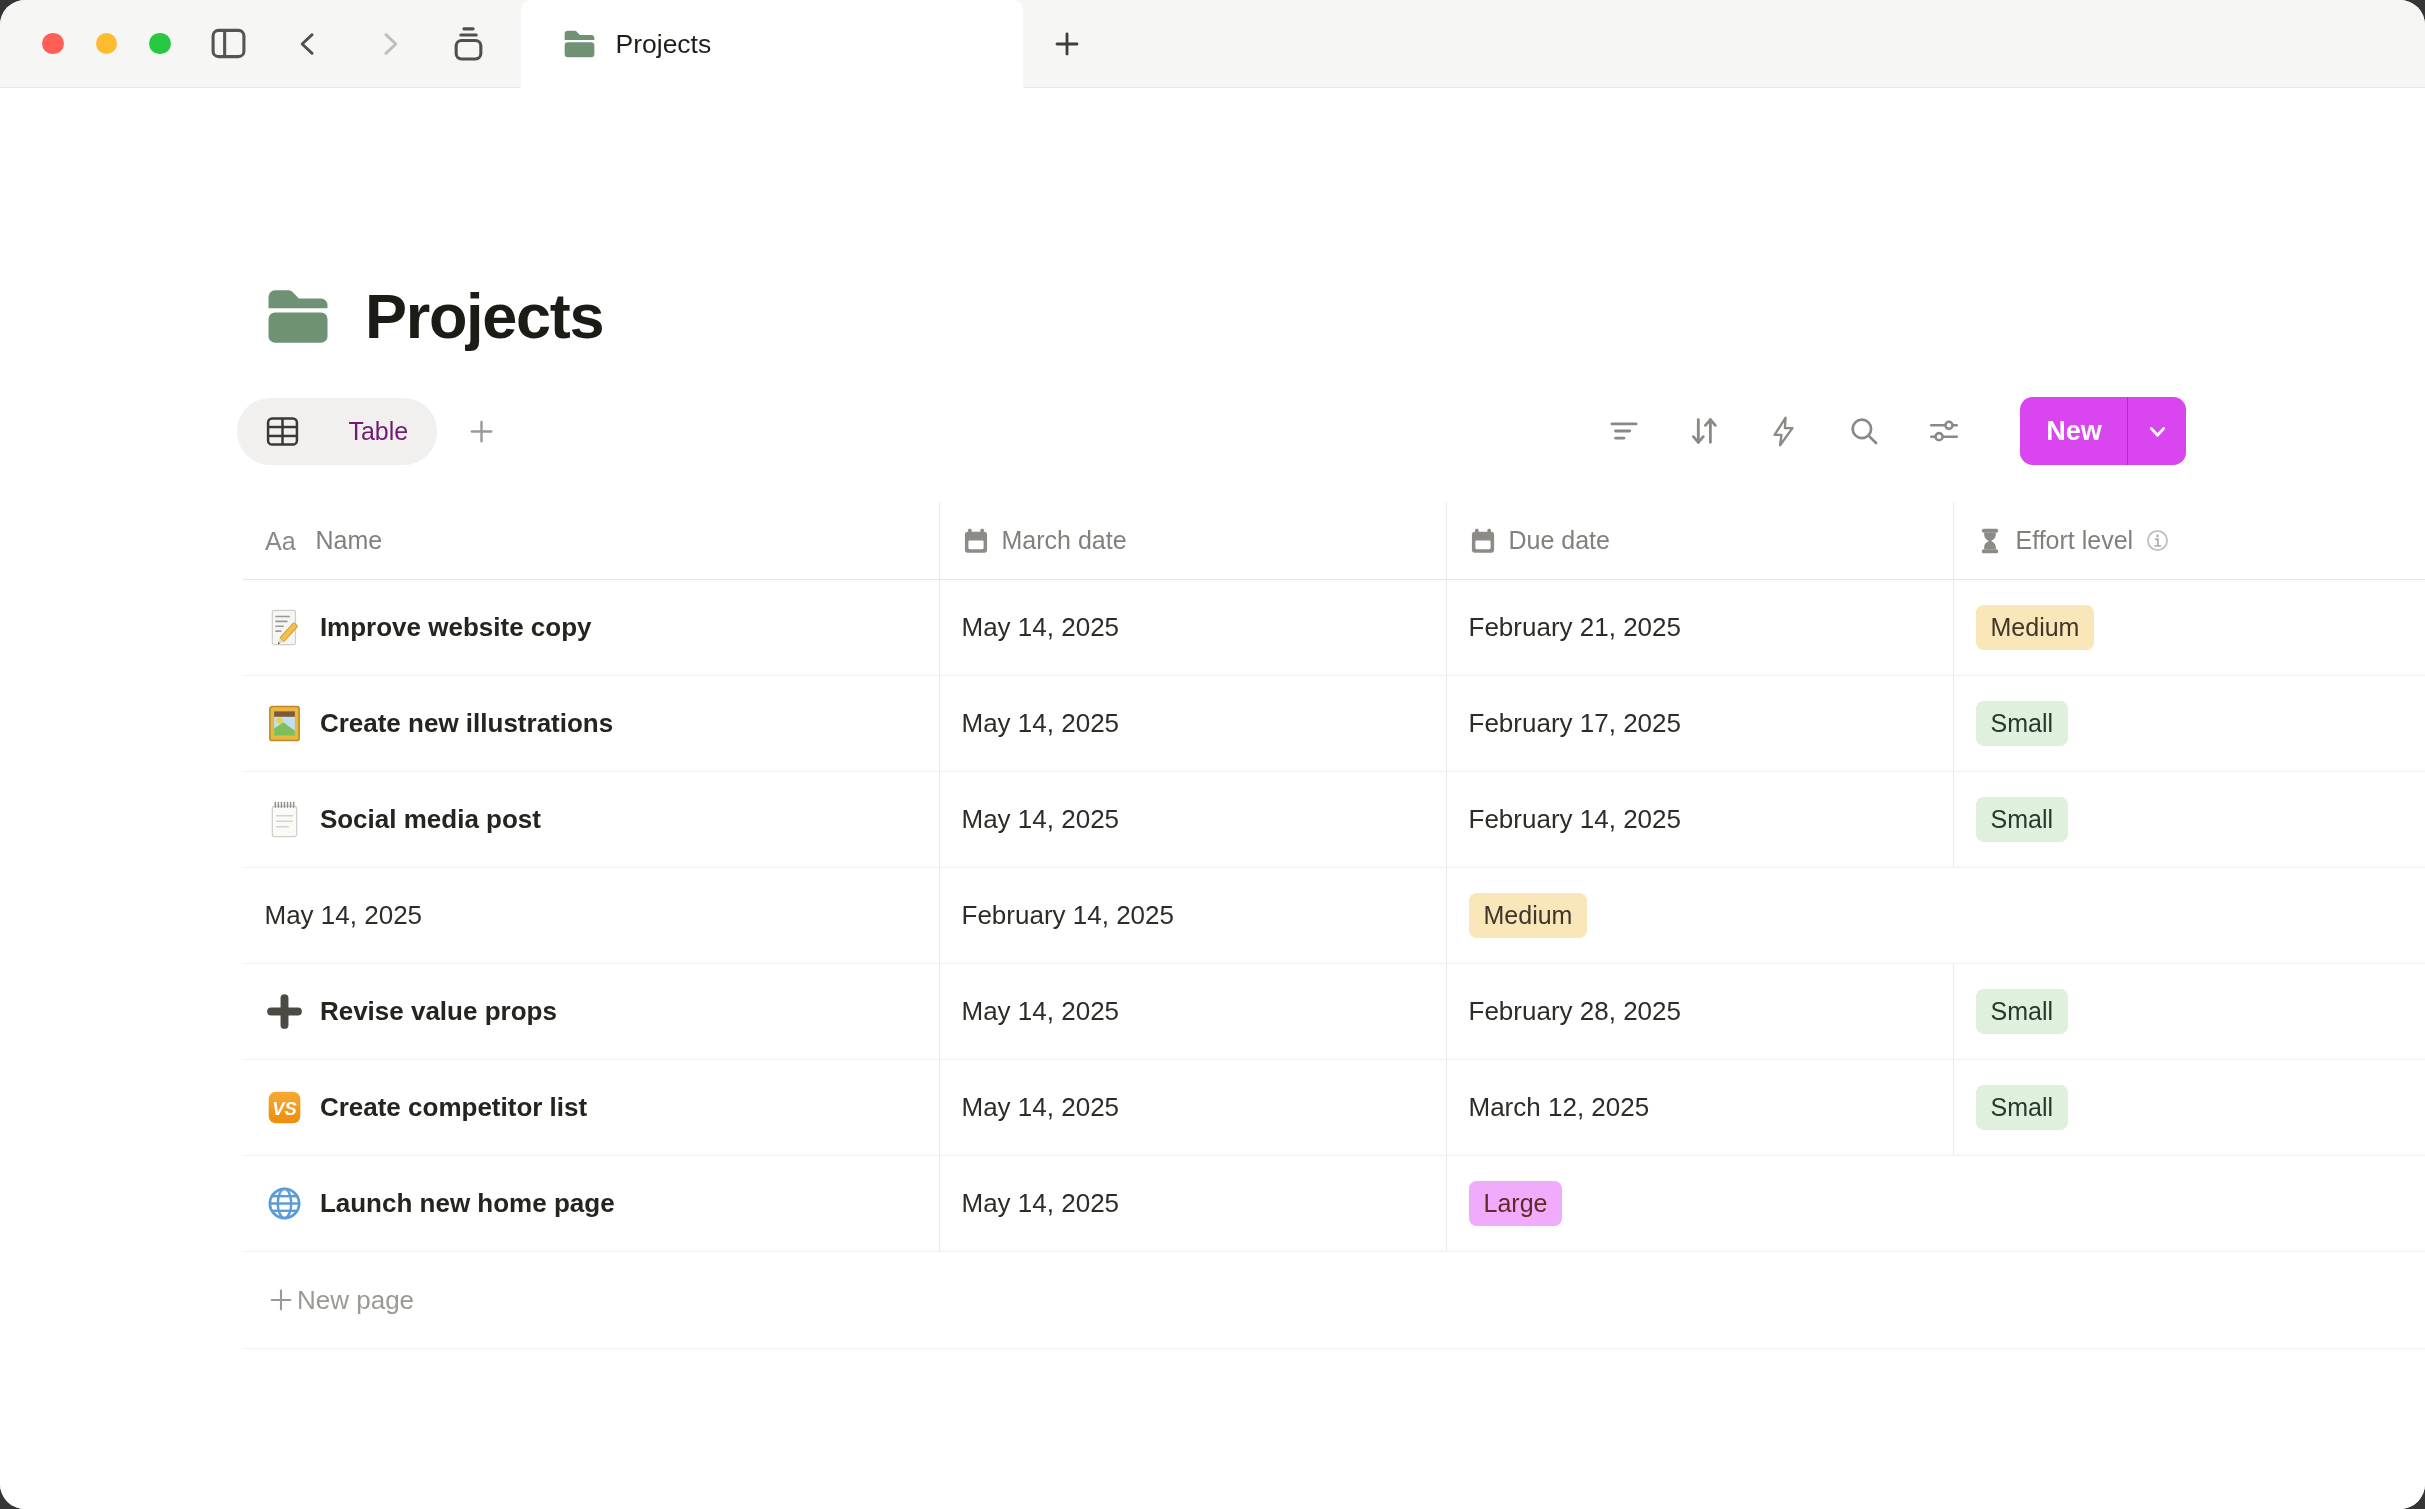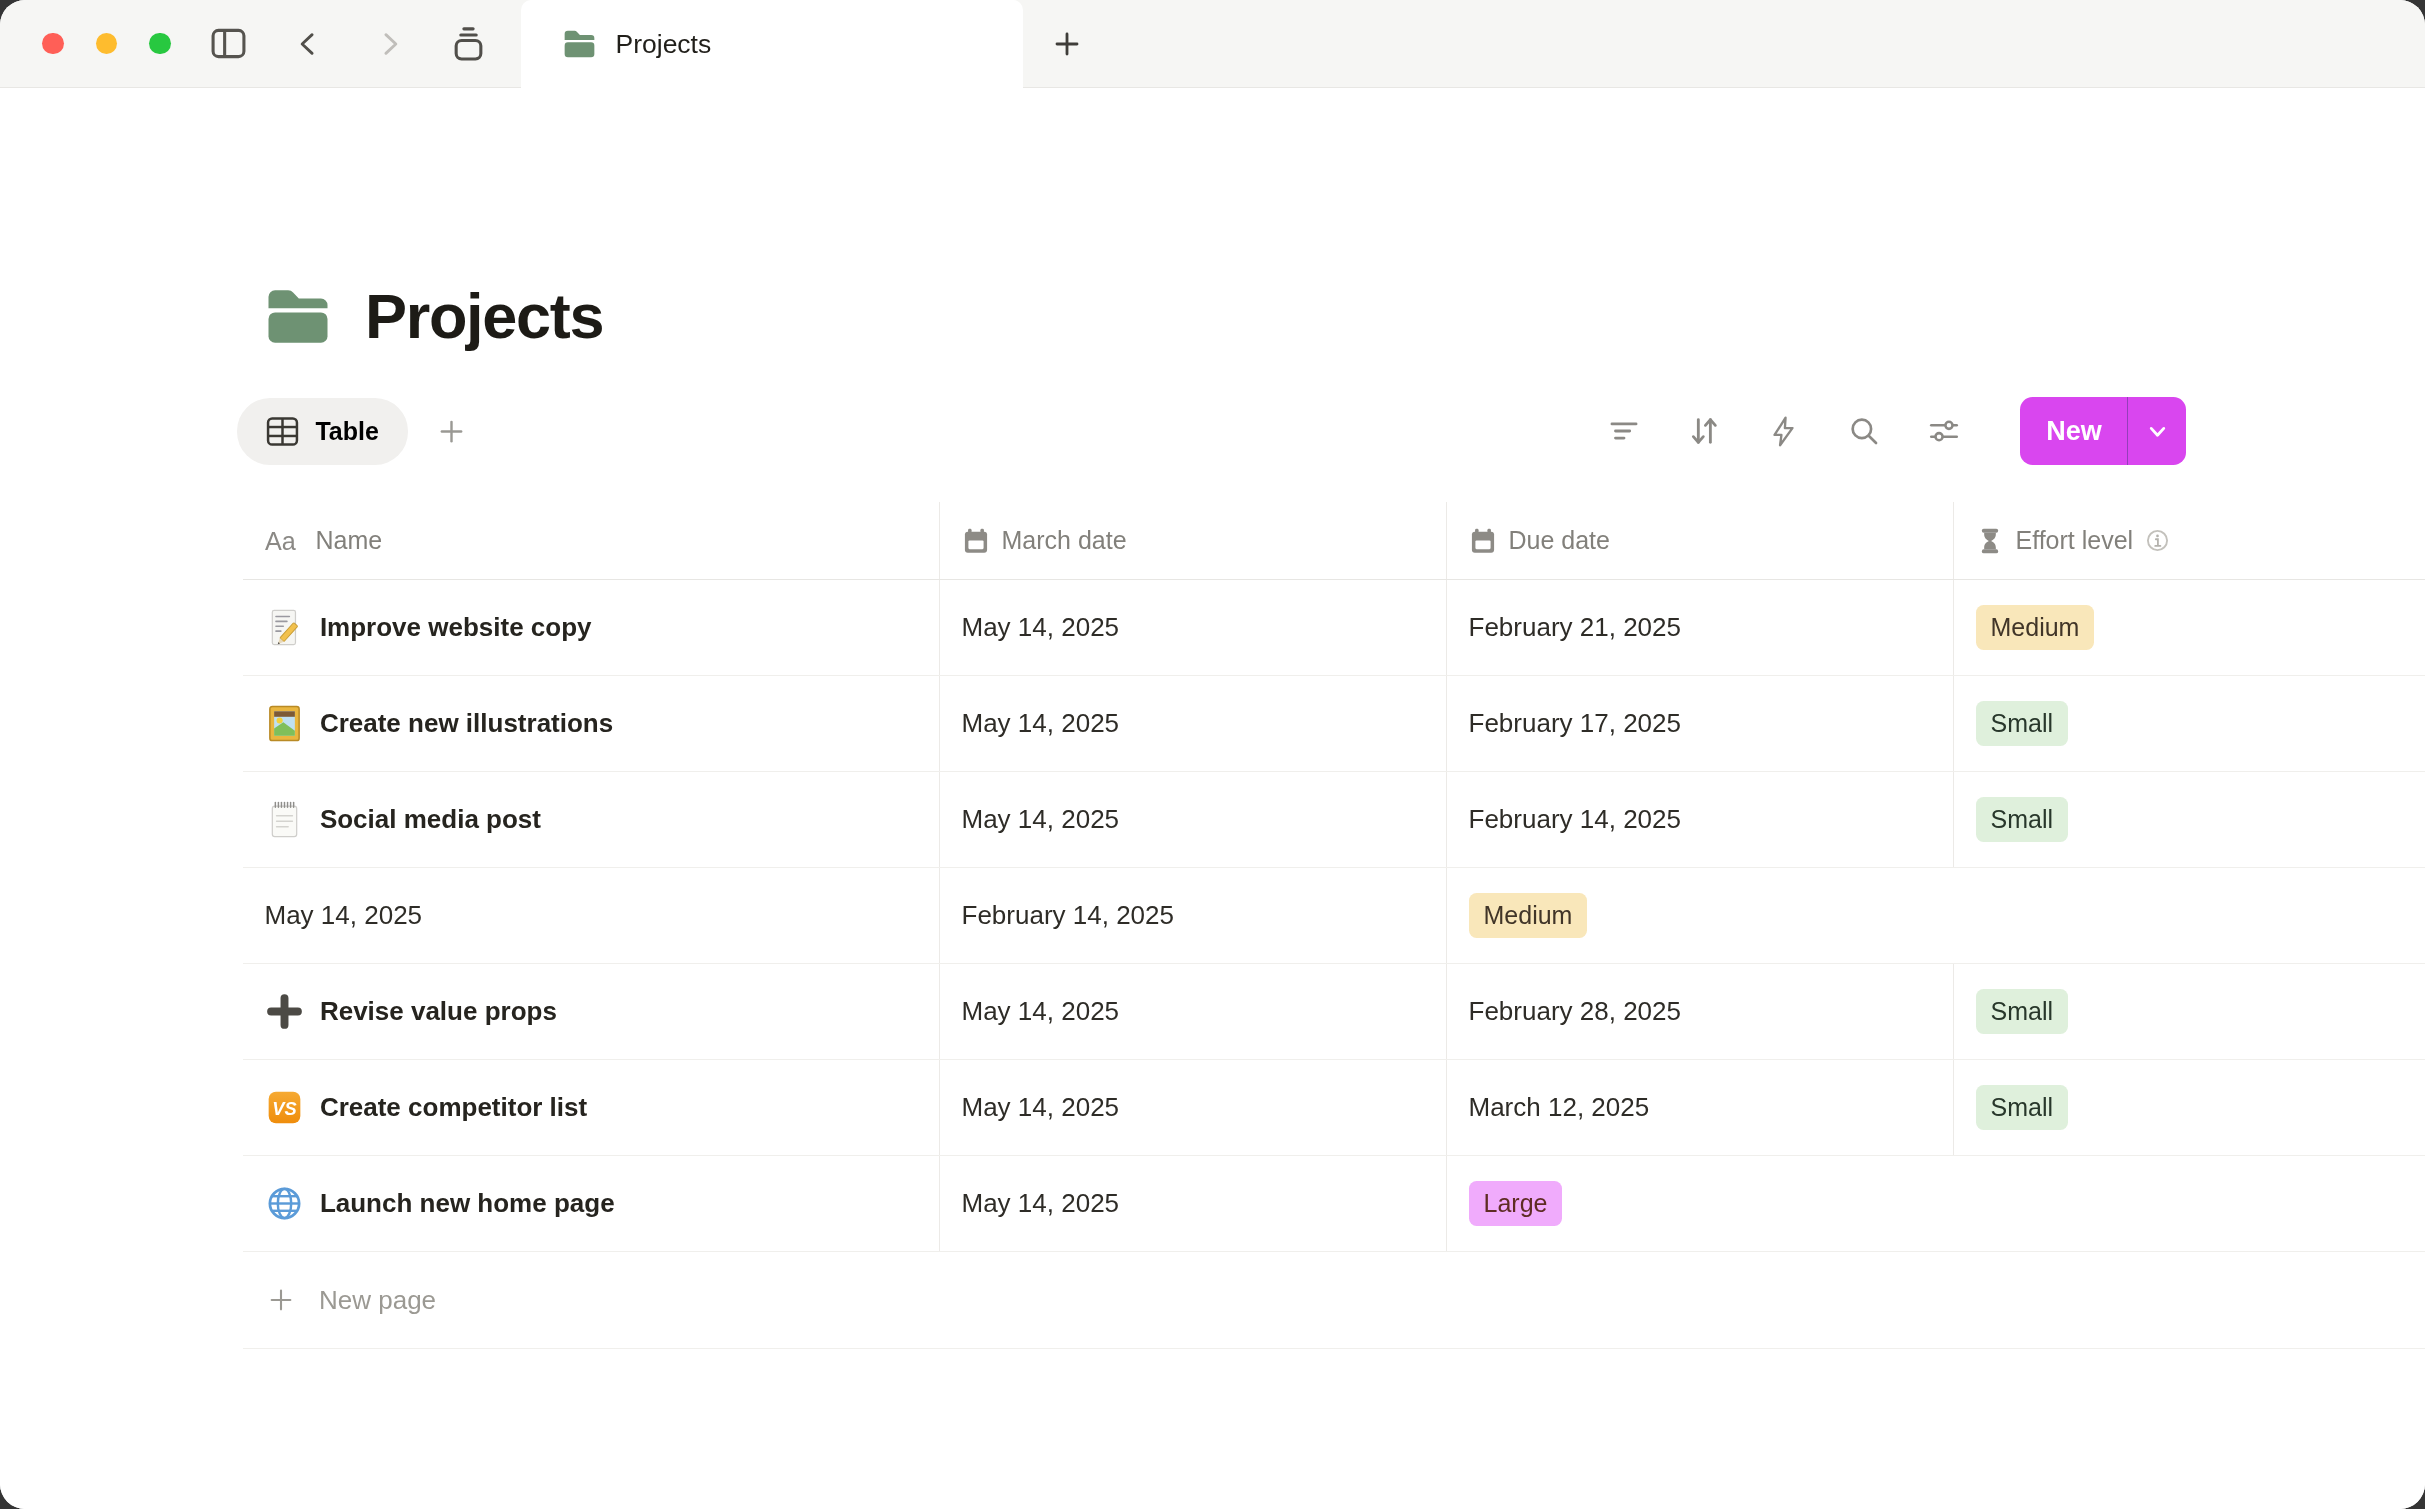--- a/index.html
+++ b/index.html
@@ -18,21 +18,21 @@
   .newtab-btn { display:flex; align-items:center; justify-content:center; width:57px; height:100%; margin-left:16.4px; }
 
   
   .content { background:#fff; height:1420px; }
   .title-row { display:flex; align-items:center; gap:34px; margin:192px 0 0 265px; }
   .page-title { font-size:63px; font-weight:700; color:#1d1b16; letter-spacing:-1.3px; }
 
   .controls-row { display:flex; align-items:center; justify-content:space-between; margin:45px 239px 0 237px; }
   .left-controls { display:flex; align-items:center; gap:25px; }
   .view-pill { display:flex; align-items:center; gap:16.4px; height:67px; padding:0 29px; border-radius:33px; background:#f1f0ee; }
-  .view-pill-label { font-size:25px; font-weight:700; color:#000000; }
+  .view-pill-label { font-size:25px; font-weight:400; color:#701a75;margin-left:33px; }
   .right-controls { display:flex; align-items:center; gap:42px; }
   .icon-btn { display:flex; align-items:center; justify-content:center; width:38px; height:38px; }
   .new-btn { display:flex; align-items:stretch; height:68px; border-radius:12.6px; overflow:hidden; margin-left:15px; color:#fff; }
   .new-btn-main { display:flex; align-items:center; padding:0 25px 0 26.5px; font-size:27px; font-weight:600; }
   .new-btn-divider { width:1.3px; background:rgba(20,50,90,0.35); }
   .new-btn-chevron { display:flex; align-items:center; justify-content:center; width:58px; }
 
   
   .db-table { margin:37px 0 0 243px; width:2182px; }
   .grid-row { display:grid; grid-template-columns:696px 507px 507px auto; }
@@ -40,21 +40,21 @@
   .hcell { display:flex; align-items:center; gap:12px; padding-left:21.5px; }
   .hcell + .hcell { border-left:1.3px solid #eceae7; }
   .hlabel { font-size:25px; color:#82807b; font-weight:400;text-align:right; }
   .data-row { height:96px; border-bottom:1.3px solid #f0efec; }
   .cell { display:flex; align-items:center; padding-left:21.5px; }
   .cell + .cell { border-left:1.3px solid #eceae7; }
   .name-cell { gap:16.4px; }
   .row-name { font-size:26px; font-weight:600; color:#26241f; }
   .row-date { font-size:26px; font-weight:400; color:#2e2c27; }
   .badge { font-size:25px; padding:8.8px 15px; border-radius:7.6px; line-height:1.1; }
-  .newpage-row { height:97px; display:flex; align-items:center; gap:24px; padding-left:24px; border-bottom:1.3px solid #f0efec; }
+  .newpage-row { height:97px; display:flex; align-items:center; gap:2px; padding-left:24px; border-bottom:1.3px solid #f0efec; }
   .newpage-label { font-size:26px; color:#9b9993; }
   svg { display:block; }
 </style>
 </head>
 <body>
 
 <div class="window">
 
   <div class="tabbar">
     <div class="win-controls">

